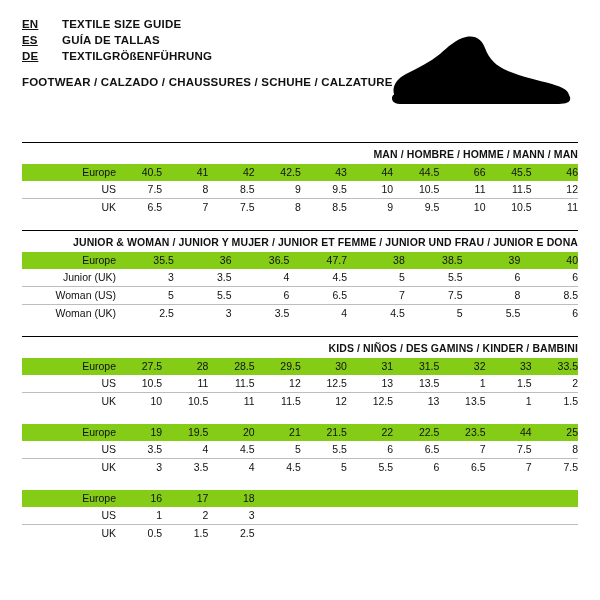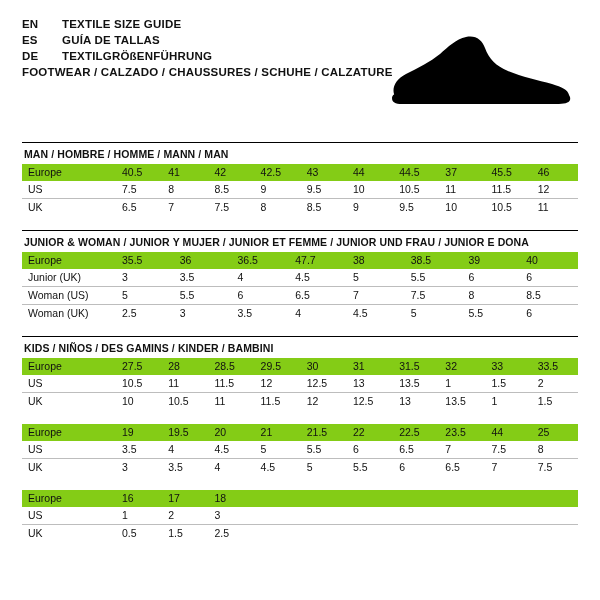--- a/index.html
+++ b/index.html
@@ -34,40 +34,43 @@
     letter-spacing: 0.2px;
   }
   .lang-table td {
     padding: 0 0 3px 0;
     vertical-align: top;
     line-height: 13px;
   }
   .lang-code {
     width: 40px;
     color: #111;
+    text-decoration: underline;
   }
   .lang-name {
     color: #111;
   }
   .shoe-art {
     position: absolute;
     right: 2px;
     top: 14px;
     width: 190px;
     height: 78px;
   }
   .footwear-line {
     font-size: 11.5px;
     font-weight: bold;
+    margin-top: 10px;
     letter-spacing: 0.2px;
   }
 
   
   .section {
     margin-top: 14px;
+    text-align: right;
   }
   .section-title {
     font-size: 10.5px;
     font-weight: bold;
     padding: 0 0 4px 2px;
     border-top: 1px solid #000;
     padding-top: 5px;
     letter-spacing: 0.1px;
   }
   .sizes-table {
@@ -137,21 +140,21 @@
       <tbody>
         <tr class="row-grey">
           <td class="col-label">Europe</td>
           <td>40.5</td>
           <td>41</td>
           <td>42</td>
           <td>42.5</td>
           <td>43</td>
           <td>44</td>
           <td>44.5</td>
-          <td>37</td>
+          <td>66</td>
           <td>45.5</td>
           <td>46</td>
         </tr>
         <tr class="row-white row-line">
           <td class="col-label">US</td>
           <td>7.5</td>
           <td>8</td>
           <td>8.5</td>
           <td>9</td>
           <td>9.5</td>

